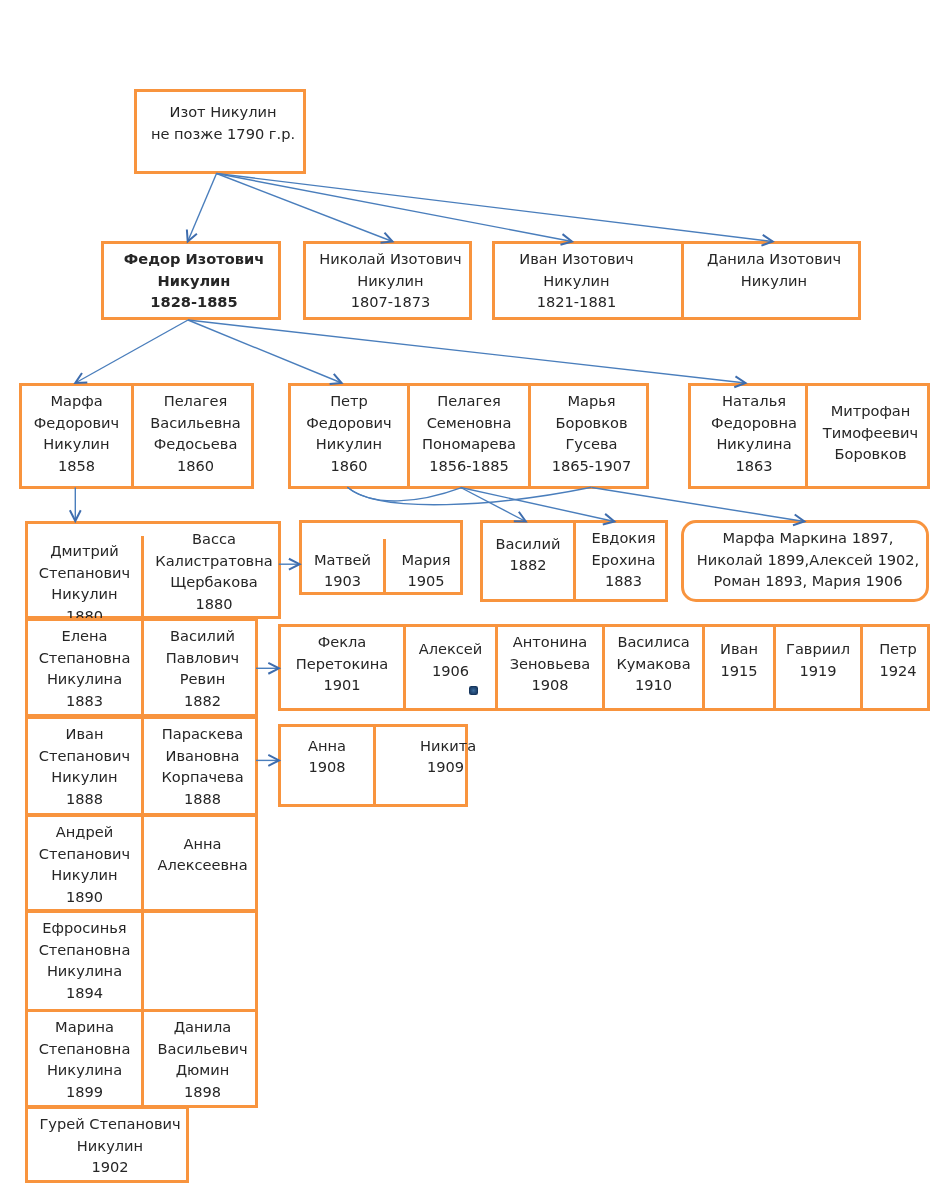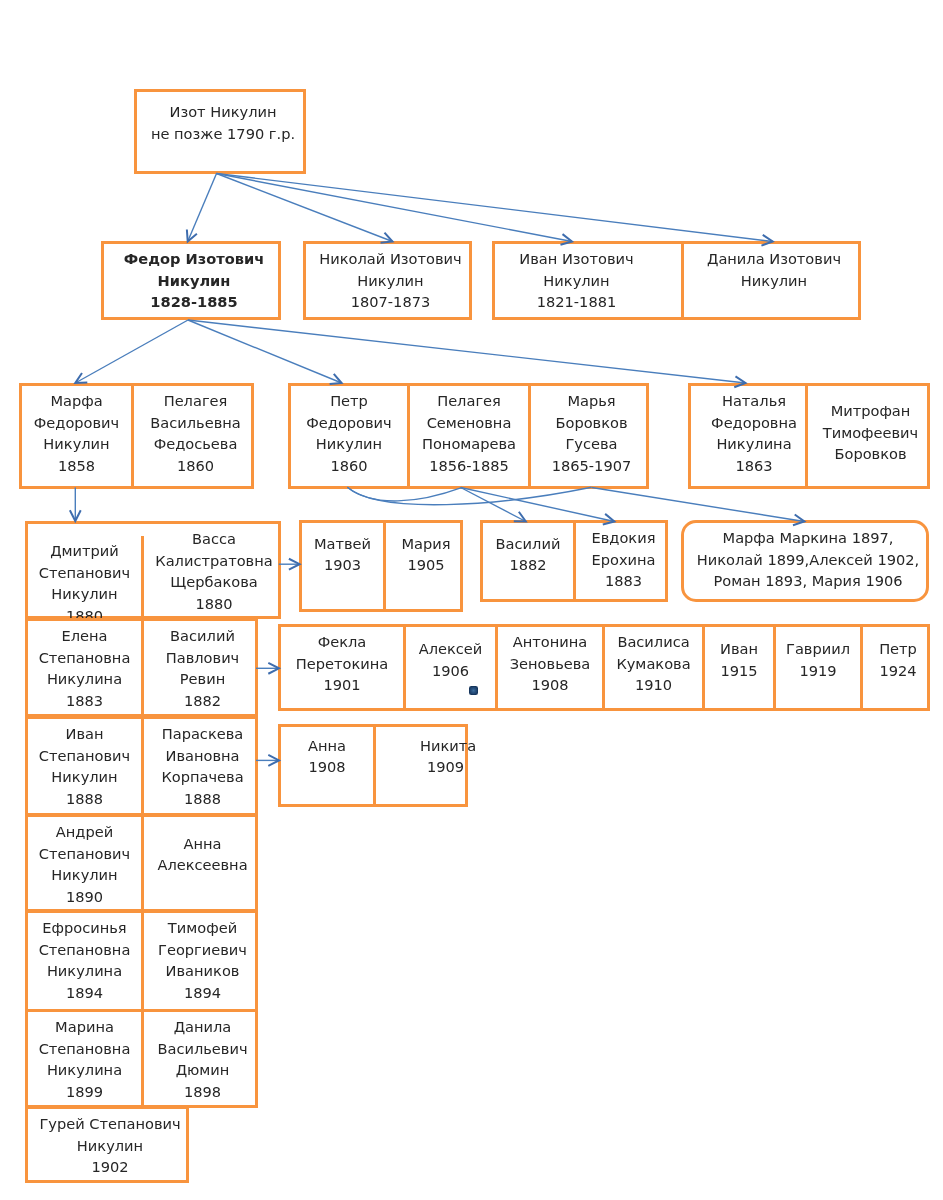--- a/index.html
+++ b/index.html
@@ -194,21 +194,21 @@
           <span>1890</span>
         </div>
       </div>
       <div class="cell" style="width: 117px; flex: 0 0 117px;">
         <div class="txt" style="margin-top: 15.5px;">
           <span>Анна</span>
           <span>Алексеевна</span>
         </div>
       </div>
     </div>
-    <div class="grp" style="left: 25px; top: 910px; width: 233px; height: 124px;">
+    <div class="grp" style="left: 25px; top: 910px; width: 233px; height: 124px; flex-direction: column;">
       <div class="cell" style="width: 116px; flex: 0 0 116px;">
         <div class="txt" style="margin-top: 4px;">
           <span>Ефросинья</span>
           <span>Степановна</span>
           <span>Никулина</span>
           <span>1894</span>
         </div>
       </div>
       <div class="cell" style="width: 117px; flex: 0 0 117px;">
         <div class="txt" style="margin-top: 4px;">
@@ -239,21 +239,21 @@
     </div>
     <div class="grp" style="left: 25px; top: 1106px; width: 164px; height: 77px;">
       <div class="cell" style="width: 164px; flex: 0 0 164px;">
         <div class="txt" style="margin-top: 4px;">
           <span>Гурей Степанович</span>
           <span>Никулин</span>
           <span>1902</span>
         </div>
       </div>
     </div>
-    <div class="grp" style="left: 299px; top: 520px; width: 164px; height: 92px;">
+    <div class="grp" style="left: 299px; top: 520px; width: 164px; height: 75px; align-items: flex-end;">
       <div class="cell" style="width: 84px; flex: 0 0 84px;">
         <div class="txt" style="margin-top: 9.5px;">
           <span>Матвей</span>
           <span>1903</span>
         </div>
       </div>
       <div class="cell" style="width: 80px; flex: 0 0 80px;">
         <div class="txt" style="margin-top: 9.5px;">
           <span>Мария</span>
           <span>1905</span>

